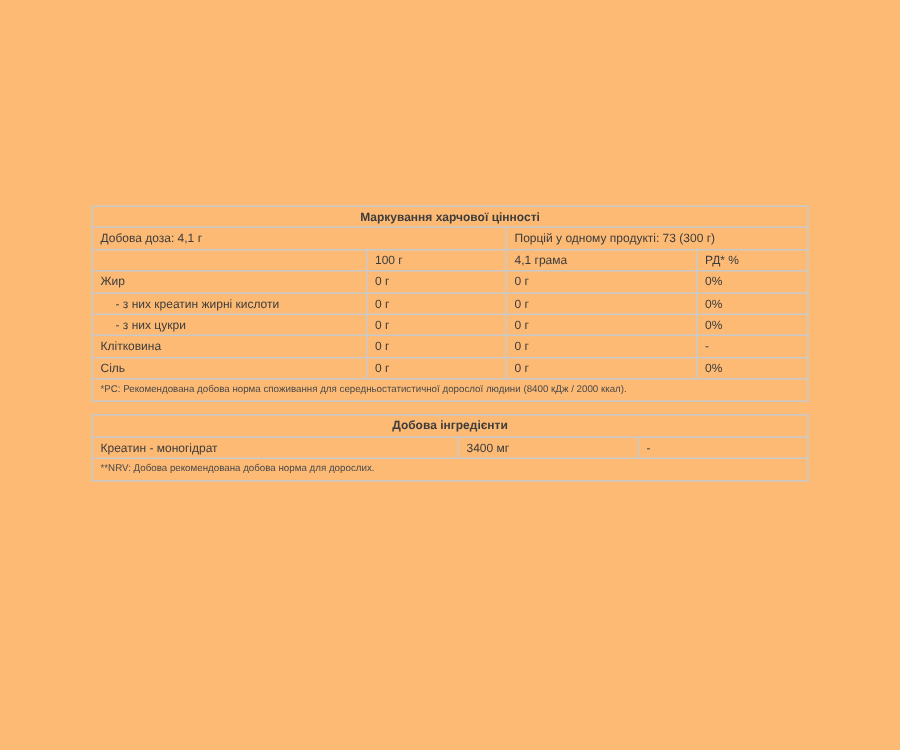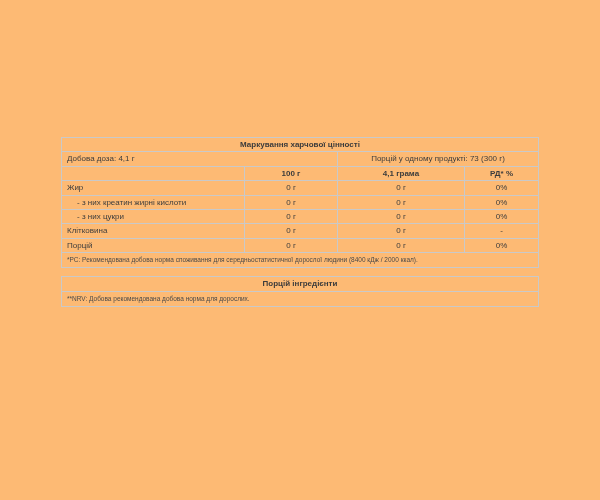--- a/index.html
+++ b/index.html
@@ -22,22 +22,22 @@
     border: 1px solid #c9c9c9;
     padding: 3px 5px 2px 5px;
     height: 8px;
     line-height: 1.05;
     overflow: hidden;
     white-space: nowrap;
     box-sizing: content-box;
     vertical-align: middle;
   }
   .t-title { font-weight: bold; text-align: center; }
-  .b { font-weight: bold; }
-  .num { text-align: center; margin-top: 40px; }
+  .b { font-weight: normal; }
+  .num { text-align: left; margin-top: 40px; }
   .sub-label { padding-left: 15px; }
   .footnote td {
     font-size: 6.5px;
     color: #4a4a4a;
     padding: 3px 5px;
     white-space: normal;
     line-height: 1.15;
   }
   .table-gap { height: 8px; }
 </style>
@@ -86,42 +86,47 @@
           <td class="num">0 г</td>
           <td class="num">0%</td>
         </tr>
         <tr>
           <td>Клітковина</td>
           <td class="num">0 г</td>
           <td class="num">0 г</td>
           <td class="num">-</td>
         </tr>
         <tr>
-          <td>Порцій</td>
+          <td>Сіль</td>
           <td class="num">0 г</td>
           <td class="num">0 г</td>
           <td class="num">0%</td>
         </tr>
         <tr class="footnote">
           <td colspan="4">*РС: Рекомендована добова норма споживання для середньостатистичної дорослої людини (8400 кДж / 2000 ккал).</td>
         </tr>
       </tbody>
     </table>
 
     <div class="table-gap"></div>
 
     <table>
       <colgroup>
         <col style="width:244px">
           <col style="width:120px">
           <col style="width:113px">
       </colgroup>
       <tbody>
         <tr>
-          <td class="t-title" colspan="3">Порцій інгредієнти</td>
+          <td class="t-title" colspan="3">Добова інгредієнти</td>
+        </tr>
+        <tr>
+          <td>Креатин - моногідрат</td>
+          <td class="num">3400 мг</td>
+          <td class="num">-</td>
         </tr>
         <tr class="footnote">
           <td colspan="3">**NRV: Добова рекомендована добова норма для дорослих.</td>
         </tr>
       </tbody>
     </table>
 
   </div>
 </div>
 

